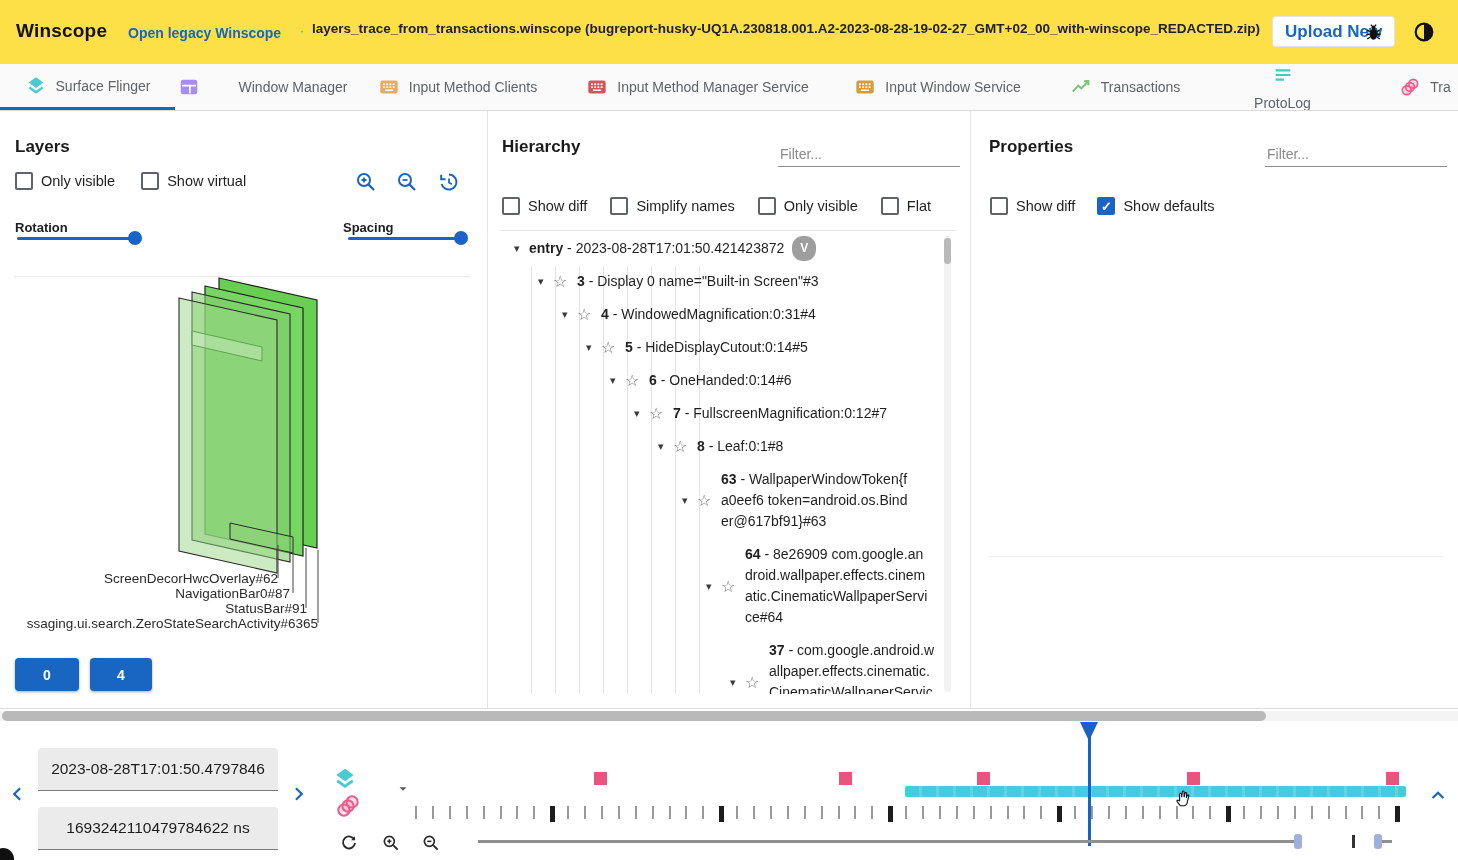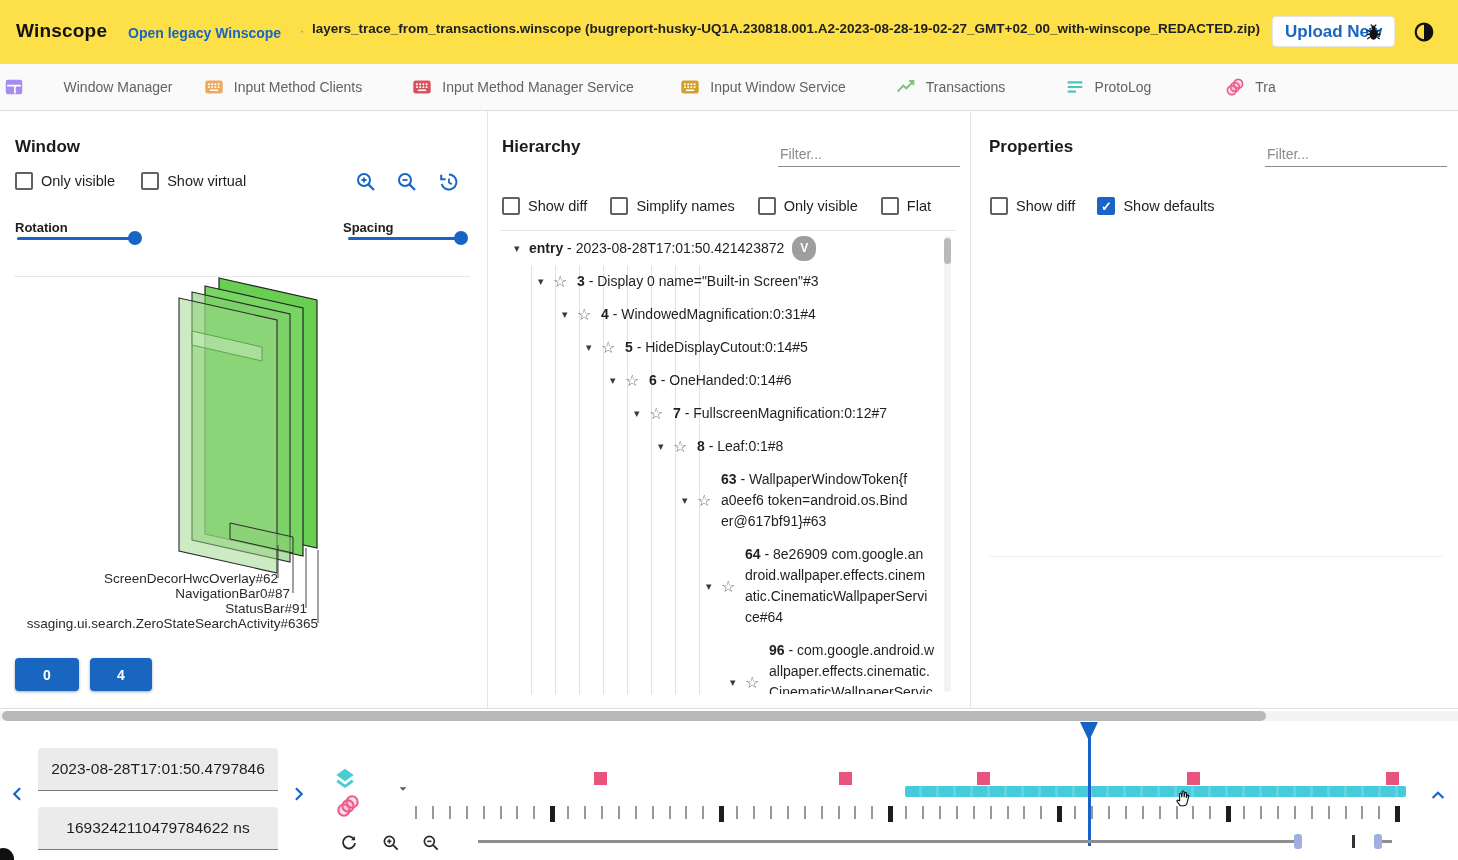--- a/index.html
+++ b/index.html
@@ -86,20 +86,27 @@
           <circle cx="12" cy="6.3" r="2.3" fill="#111"></circle>
           <path d="M7.8 11 4.8 9M7.6 14H4M7.8 17.5l-3 2M16.2 11l3-2M16.4 14H20M16.2 17.5l3 2M10.4 4.8 9 3M13.6 4.8 15 3" stroke="#111" stroke-width="1.5" fill="none"></path>
         </svg></span>
     <span class="icon abs" style="left:1412px;top:20px;width:24px;height:24px"><svg viewBox="0 0 24 24" width="100%" height="100%">
           <circle cx="12" cy="12" r="8.3" fill="none" stroke="#111" stroke-width="2.2"></circle>
           <path d="M12 3.7a8.3 8.3 0 0 1 0 16.6z" fill="#111"></path>
         </svg></span>
   </div>
 
   <div id="tabbar">
+      <div class="tab active" style="width: 175px;">
+        <span class="icon" style="width: 22px; height: 22px;"><svg viewBox="0 0 24 24" width="100%" height="100%">
+            <path d="M12 2.5 4 8.3l8 5.8 8-5.8z" fill="#49cbd4"></path>
+            <path d="M4.8 13.6 12 18.8l7.2-5.2" fill="none" stroke="#49cbd4" stroke-width="2.6"></path>
+          </svg></span>
+        <span class="tab-label">Surface Flinger</span>
+      </div>
       <div class="tab" style="width: 175px; gap: 39px;">
         <span class="icon" style="width: 22px; height: 22px;"><svg viewBox="0 0 24 24" width="100%" height="100%">
             <rect x="3" y="4" width="18" height="16" rx="2.5" fill="#a78cf0"></rect>
             <path d="M4.5 10.5h15M13 10.5V19" stroke="#fff" stroke-width="1.8"></path>
           </svg></span>
         <span class="tab-label">Window Manager</span>
       </div>
       <div class="tab" style="width: 215px;">
         <span class="icon" style="width: 22px; height: 22px;"><svg viewBox="0 0 24 24" width="100%" height="100%">
             <rect x="2.5" y="5" width="19" height="14" rx="2.5" fill="#efa95d"></rect>
@@ -151,40 +158,40 @@
           </svg></span>
         <span class="tab-label">Input Window Service</span>
       </div>
       <div class="tab" style="width: 160px;">
         <span class="icon" style="width: 22px; height: 22px;"><svg viewBox="0 0 24 24" width="100%" height="100%">
             <path d="M3 17 9 10.5l3.5 3L20 5.5" stroke="#7cc576" stroke-width="2.2" fill="none"></path>
             <path d="M15.5 5.5H20V10" stroke="#7cc576" stroke-width="2.2" fill="none"></path>
           </svg></span>
         <span class="tab-label">Transactions</span>
       </div>
-      <div class="tab" style="width: 155px;">
+      <div class="tab" style="width: 155px; flex-direction: column;">
         <span class="icon" style="width: 22px; height: 22px;"><svg viewBox="0 0 24 24" width="100%" height="100%">
             <path d="M4 7h16M4 12h16M4 17h9" stroke="#4cc5ba" stroke-width="2.4" fill="none"></path>
           </svg></span>
         <span class="tab-label">ProtoLog</span>
       </div>
       <div class="tab" style="width: 130px;">
         <span class="icon" style="width: 22px; height: 22px;"><svg viewBox="0 0 24 24" width="100%" height="100%">
             <circle cx="8.5" cy="15.5" r="4.8" fill="rgba(238,92,139,.18)" stroke="#ee5c8b" stroke-width="1.8"></circle>
             <circle cx="12" cy="12" r="4.8" fill="rgba(238,92,139,.18)" stroke="#ee5c8b" stroke-width="1.8"></circle>
             <circle cx="15.5" cy="8.5" r="4.8" fill="rgba(238,92,139,.18)" stroke="#ee5c8b" stroke-width="1.8"></circle>
           </svg></span>
         <span class="tab-label">Tra</span>
       </div>
     </div>
 
   <div class="vdivider" style="left:487px"></div>
   <div class="vdivider" style="left:970px"></div>
 
-  <div class="panel-title abs" style="left:15px;top:137px">Window</div>
+  <div class="panel-title abs" style="left:15px;top:137px">Layers</div>
   <div class="cb-row abs" id="layers-cbs" style="left:15px;top:172px;gap:26px">
       <div class="cb-item">
         <span class="cb"></span>
         <span class="cb-label">Only visible</span>
       </div>
       <div class="cb-item">
         <span class="cb"></span>
         <span class="cb-label">Show virtual</span>
       </div>
     </div>
@@ -307,21 +314,21 @@
         <span class="t-text" style="width: 190px; word-break: break-all;"><b>63</b> - WallpaperWindowToken{fa0eef6 token=android.os.Binder@617bf91}#63</span>
       </div>
       <div class="tree-row wrap" style="padding-left: 216px;">
         <span class="t-arrow">▾</span>
         <span class="t-star">☆</span>
         <span class="t-text" style="width: 186px; word-break: break-all;"><b>64</b> - 8e26909 com.google.android.wallpaper.effects.cinematic.CinematicWallpaperService#64</span>
       </div>
       <div class="tree-row wrap" style="padding-left: 240px;">
         <span class="t-arrow">▾</span>
         <span class="t-star">☆</span>
-        <span class="t-text" style="width: 170px; word-break: break-all;"><b>96</b> - com.google.android.wallpaper.effects.cinematic.CinematicWallpaperService#65</span>
+        <span class="t-text" style="width: 170px; word-break: break-all;"><b>37</b> - com.google.android.wallpaper.effects.cinematic.CinematicWallpaperService#65</span>
       </div>
     </div>
   <div id="tree-scrollbar">
       <div id="tree-thumb"></div>
     </div>
 
   <div class="panel-title abs" style="left:989px;top:137px">Properties</div>
   <input class="filter abs" style="left: 1265px; top: 142px;" placeholder="Filter...">
   <div class="cb-row abs" id="prop-cbs" style="left:990px;top:197px;gap:22px">
       <div class="cb-item">

